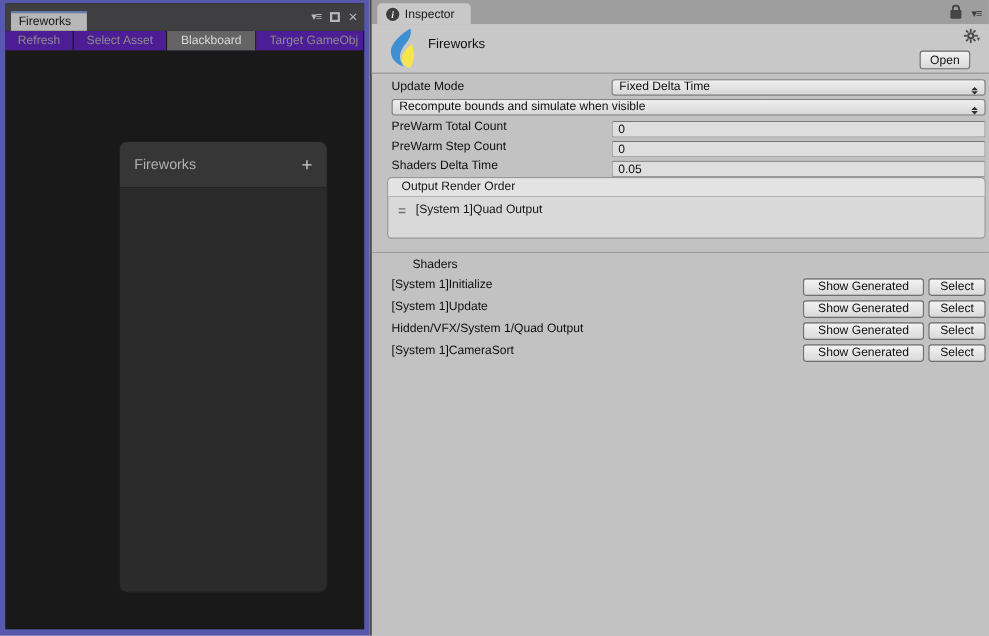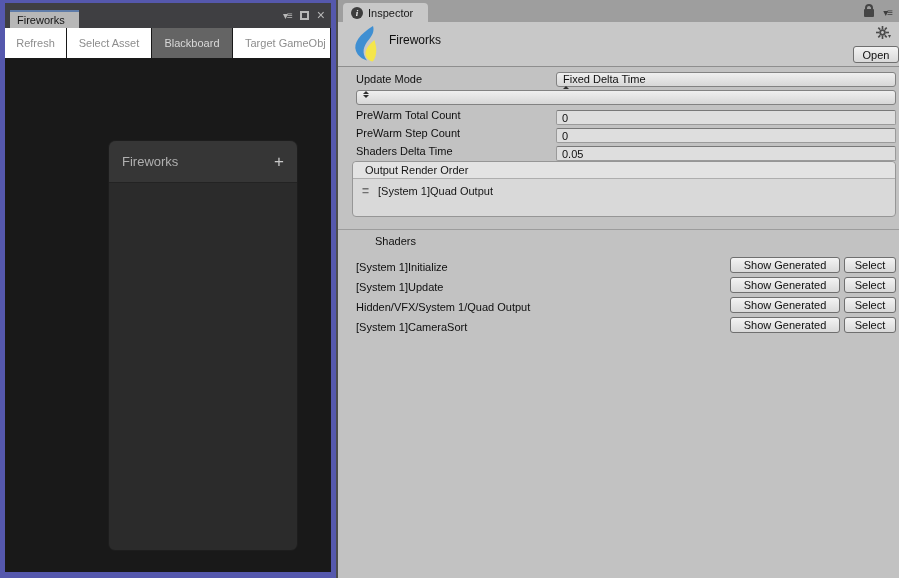--- a/index.html
+++ b/index.html
@@ -17,21 +17,21 @@
 
   .gtabs { height:25px; background:#3f3f42; display:flex; align-items:flex-end; position:relative; flex:none; }
   .gtab { margin-left:5px; height:18px; background:#b7b7b7; border-top:2px solid #5f7ca9;
           padding:0 14px 0 7px; font-size:11px; color:#141414; display:flex; align-items:center; }
   .gwin-controls { position:absolute; right:6px; top:4px; display:flex; gap:8px; align-items:center;
                    color:#b8b8b8; height:16px; }
   .gw-menu { font-size:10px; letter-spacing:-1px; cursor:default; }
   .gw-max { width:9px; height:9px; border:2px solid #b8b8b8; }
   .gw-close { font-size:14px; line-height:10px; }
 
-  .gtoolbar { height:30px; background:#ffffff; display:flex; flex:none; font-size:11px; color:#8d8d8d;align-items:flex-end; }
+  .gtoolbar { height:18px; background:#4c1d95; display:flex; flex:none; font-size:11px; color:#8d8d8d;align-items:flex-end; }
   .gtb { display:flex; align-items:center; justify-content:center; border-right:1px solid #181818; height:100%; }
   .gtb-refresh { width:62px; }
   .gtb-select  { width:85px; }
   .gtb-blackboard { width:81px; background:#646464; color:#d9d9d9; }
   .gtb-target { flex:1; overflow:hidden; white-space:nowrap; justify-content:flex-start; padding-left:12px; }
 
   .garea { flex:1; position:relative; background:#191919; }
   .bb { position:absolute; left:103px; top:82px; width:190px; height:411px;
         background:#2b2b2b; border:1px solid #1d1d1d; border-radius:7px; }
   .bb-head { height:42px; background:#363636; border-bottom:1px solid #232323;
@@ -57,30 +57,30 @@
   .imenu { color:#3d3d3d; font-size:10px; letter-spacing:-1px; margin-top:4px; }
 
   .ihead { height:45px; background:#c8c8c8; border-bottom:1px solid #8e8e8e; position:relative; }
   .vfx-icon { position:absolute; left:11px; top:3px; }
   .ihead-title { position:absolute; left:51px; top:11px; font-size:12px; color:#0f0f0f; }
   .gear-wrap { position:absolute; right:8px; top:4px; display:flex; align-items:flex-end; }
   .gear-caret { font-size:6px; color:#4a4a4a; margin-left:-1px; }
   .btn { background:linear-gradient(#f3f3f3,#d9d9d9); border:1px solid #6f6f6f; border-radius:3px;
          font-size:11px; color:#0f0f0f; display:flex; align-items:center; justify-content:center;
          font-family:inherit; cursor:default; }
-  .open-btn { position:absolute; right:0; top:24px; width:46px; height:17px; }
+  .open-btn { position:absolute; right:17px; top:24px; width:46px; height:17px; }
 
   .ibody { padding-top:3px; }
   .prow { height:18px; display:flex; align-items:center; padding-left:18px; }
   .plabel { width:200px; flex:none; font-size:11px; color:#0f0f0f; }
   .pctrl { flex:1; margin-right:3px; height:15px; position:relative; }
 
-  .dd { width:100%; height:15px; display:flex; align-items:flex-start;
+  .dd { width:100%; height:15px; display:flex; align-items:flex-end;
         background:linear-gradient(#efefef,#d7d7d7); border:1px solid #828282; border-radius:3px;
-        padding:0 18px 0 6px; font-size:11px; color:#0f0f0f;flex-direction:column; }
+        padding:0 5px 0 6px; font-size:11px; color:#0f0f0f; }
   .dd-text { flex:1; line-height:13px; }
   .popup-icon { display:flex; flex-direction:column; align-items:center; gap:1px; margin-right:1px; }
   .tri-up { width:0; height:0; border-left:3px solid transparent; border-right:3px solid transparent;
             border-bottom:3px solid #2e2e2e; }
   .tri-dn { width:0; height:0; border-left:3px solid transparent; border-right:3px solid transparent;
             border-top:3px solid #2e2e2e; }
 
   .tf { width:100%; height:15px; background:#dedede; border:1px solid #9a9a9a; border-top-color:#787878;
         border-radius:2px; font-size:11px; color:#0f0f0f; padding:0 5px; font-family:inherit; outline:none; }
 
@@ -89,21 +89,21 @@
   .rlist-head { height:17px; background:#e3e3e3; border-bottom:1px solid #aeaeae;
                 border-radius:4px 4px 0 0; display:flex; align-items:center; padding-left:12px;
                 font-size:11px; color:#161616; }
   .rlist-item { height:20px; display:flex; align-items:center; padding-left:9px; gap:9px;
                 font-size:11px; color:#161616; margin-top:2px; }
   .drag-handle { color:#6f6f6f; font-size:12px; font-weight:bold; cursor:default; }
 
   .sep { height:1px; background:#9c9c9c; margin-top:12px; }
   .shaders-head { margin:5px 0 0 37px; font-size:11px; font-weight:normal; color:#0f0f0f; height:14px; }
   .srows { margin-top:4px; }
-  .srow { height:20px; display:flex; align-items:flex-end; padding-left:18px; }
+  .srow { height:20px; display:flex; align-items:flex-start; padding-left:18px; }
   .slabel { flex:1; font-size:11px; color:#0f0f0f; }
   .sbtns { display:flex; gap:4px; margin-right:3px; }
   .btn-show { width:110px; height:16px; }
   .btn-select { width:52px; height:16px; }
 </style>
 </head>
 <body>
 
 <div class="gwin">
   <div class="gwin-inner">
@@ -199,20 +199,21 @@
               <span class="tri-up"></span>
               <span class="tri-dn"></span>
             </span>
         </div>
       </div>
     </div>
 
     <div class="prow">
       <div class="pctrl">
         <div class="dd">
+          <span class="dd-text">Recompute bounds and simulate when visible</span>
           <span class="popup-icon">
               <span class="tri-up"></span>
               <span class="tri-dn"></span>
             </span>
         </div>
       </div>
     </div>
 
     <div class="prow">
       <span class="plabel">PreWarm Total Count</span>

